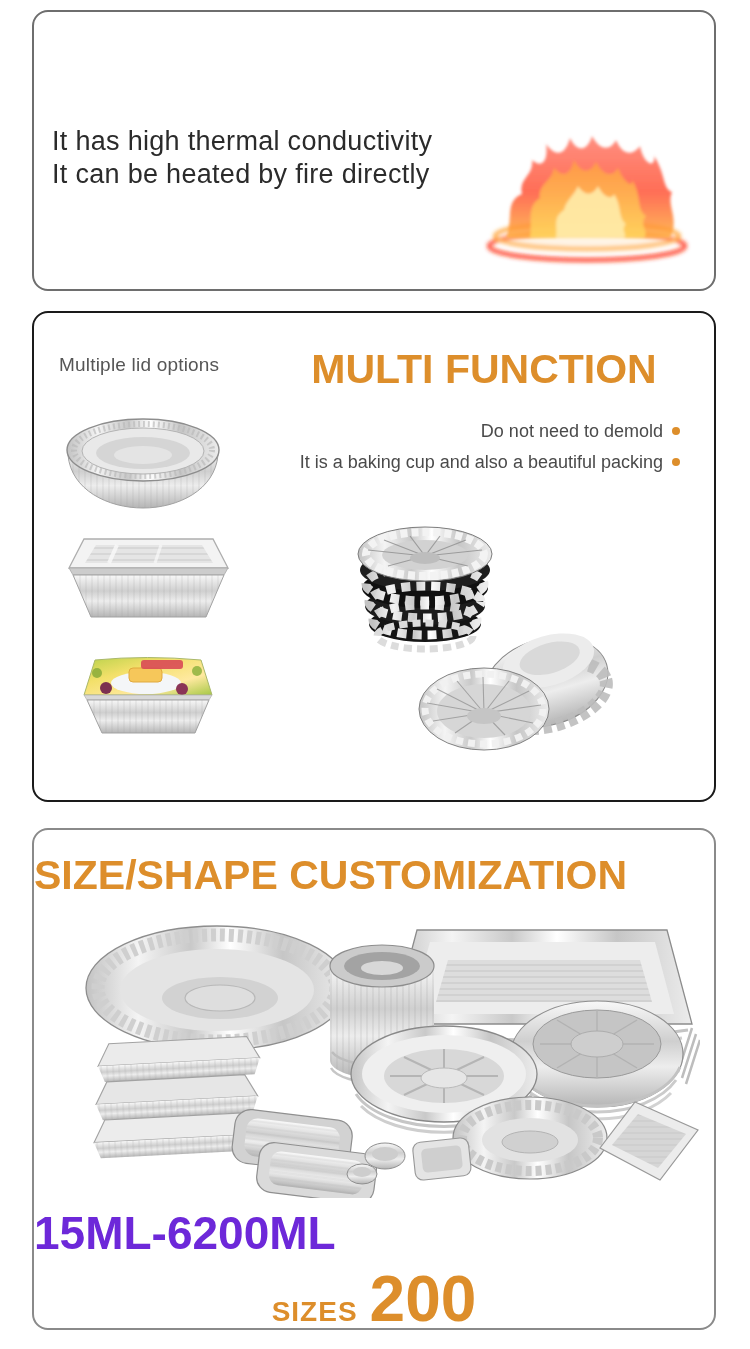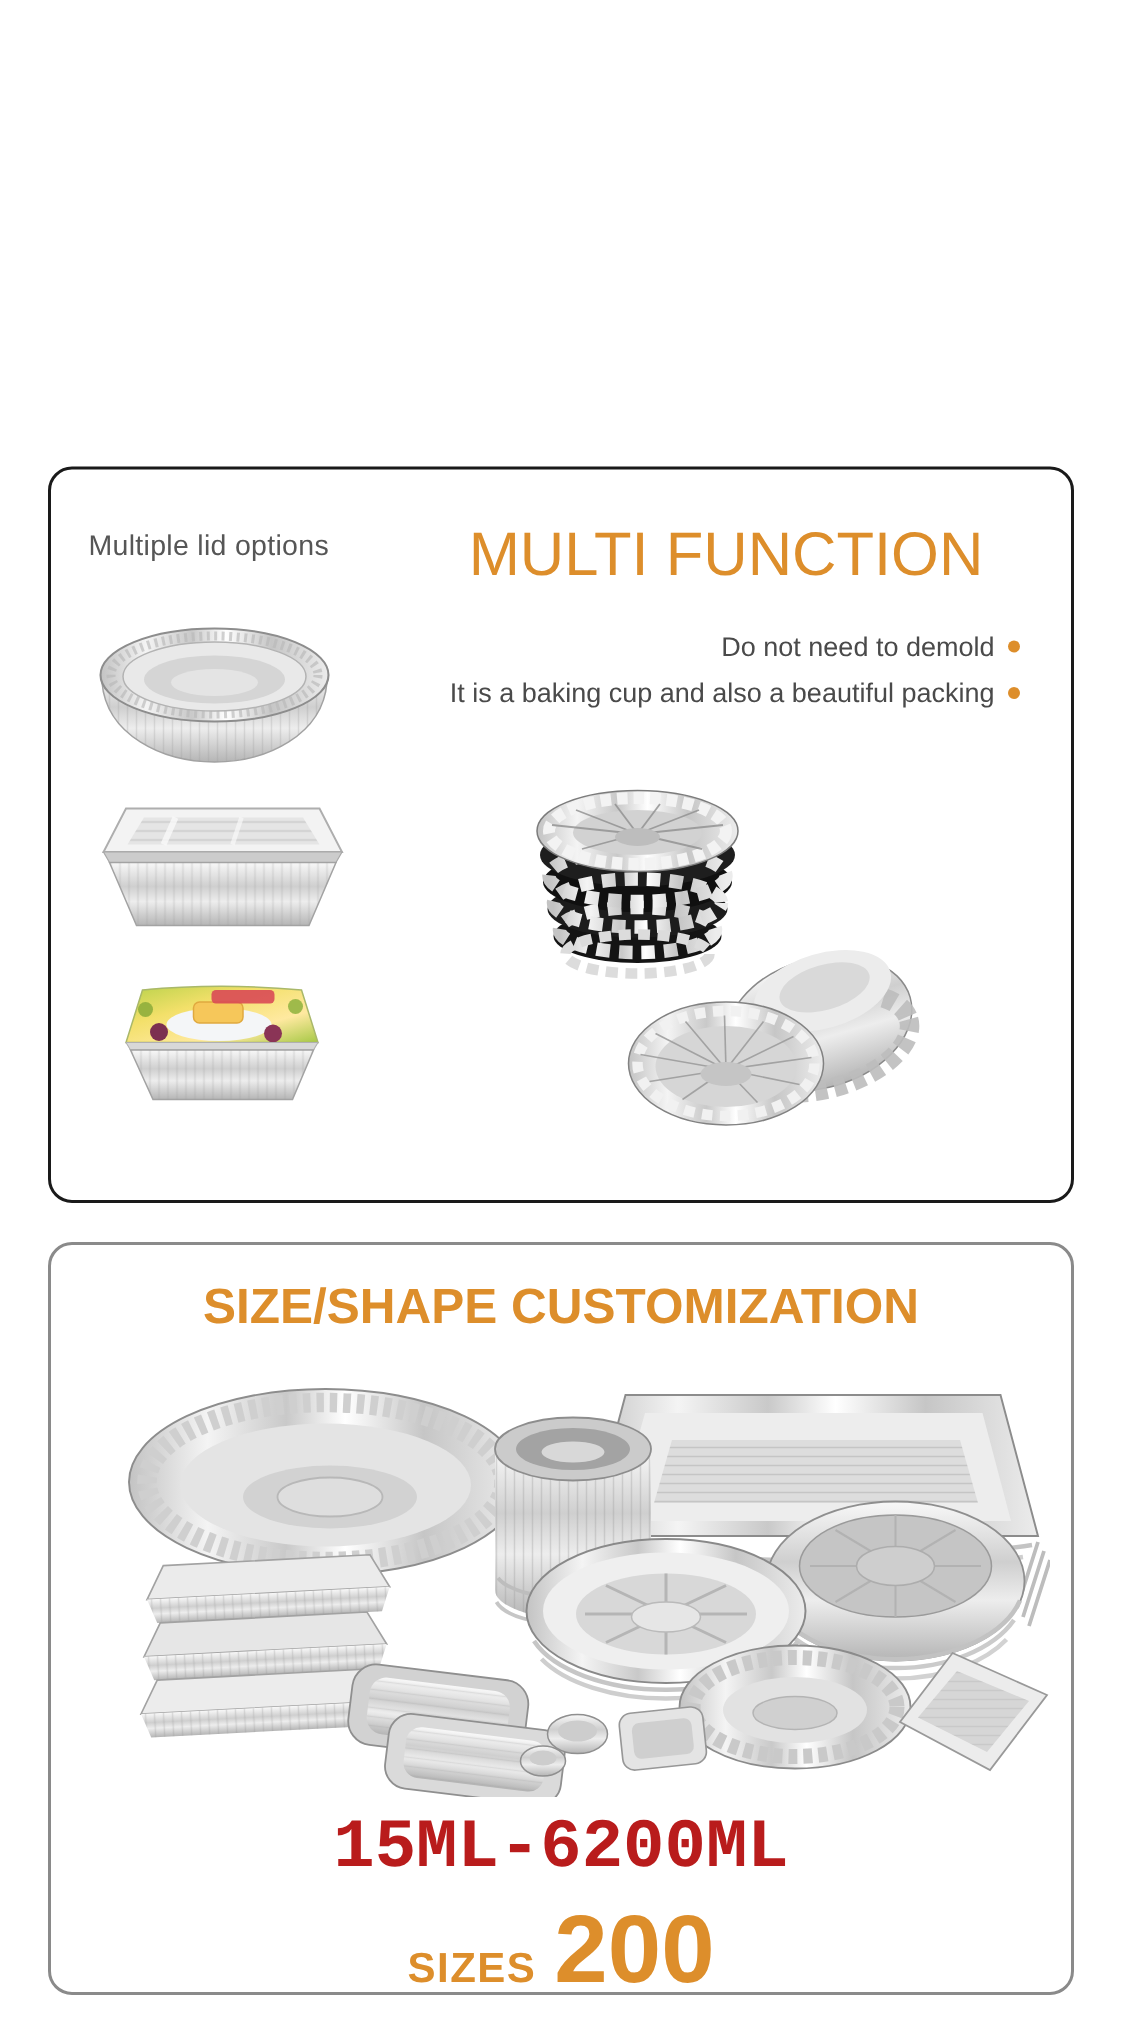--- a/index.html
+++ b/index.html
@@ -12,38 +12,38 @@
   .card-size    { top:828px; height:502px; border:2px solid #8a8a8a; }
 
   
   .thermal-text { position:absolute; left:18px; top:113px; font-size:27px; line-height:33px;
                   color:#2b2b2b; letter-spacing:0.3px; }
   .fire-wrap { position:absolute; left:438px; top:118px; width:232px; height:140px; }
 
   
   .lid-note { position:absolute; left:25px; top:41px; font-size:19px; color:#565656; letter-spacing:0.2px; }
   .multi-title { position:absolute; left:230px; top:33px; width:440px; text-align:center;
-                 font-size:41px; font-weight:400; color:#DD8E2B; letter-spacing:0px; }
+                 font-size:41px; font-weight:700; color:#DD8E2B; letter-spacing:0px; }
   .bullets { position:absolute; top:108px; right:34px; display:flex; flex-direction:column; gap:11px; }
   .bullet-row { display:flex; justify-content:flex-end; align-items:center; gap:9px;
                 font-size:18px; color:#4a4a4a; height:20px; }
   .bullet-dot { width:8px; height:8px; border-radius:50%; background:#DD8E2B; flex:0 0 auto; }
   .img-abs { position:absolute; }
   .img-round-pan   { left:30px;  top:98px;  width:158px; height:102px; }
   .img-rect-pan    { left:31px;  top:220px; width:167px; height:88px; }
   .img-printed-pan { left:45px;  top:342px; width:138px; height:82px; }
   .img-cup-stack   { left:316px; top:197px; width:150px; height:144px; }
   .img-cup-pair    { left:361px; top:306px; width:227px; height:139px; }
 
   
-  .size-title { position:absolute; left:0; top:22px; width:100%; text-align:center;
-                font-size:33px; font-weight:800; color:#DD8E2B; letter-spacing:0px; }
+  .size-title { position:absolute; left:0; top:22px; width:100%; text-align:left;
+                font-size:41px; font-weight:800; color:#DD8E2B; letter-spacing:0px; }
   .montage { position:absolute; left:18px; top:72px; width:648px; height:296px; }
-  .vol-range { position:absolute; left:0; top:376px; width:100%; text-align:center;
-               font-size:46px; font-weight:800; color:#b91c1c; letter-spacing:0px;font-family:Liberation Mono, monospace; }
+  .vol-range { position:absolute; left:0; top:376px; width:100%; text-align:left;
+               font-size:46px; font-weight:800; color:#6d28d9; letter-spacing:0px; }
   .over-line { position:absolute; left:0; top:432px; width:100%; display:flex;
                justify-content:center; align-items:baseline; gap:12px; color:#DD8E2B; }
   .over-sm  { font-size:28px; font-weight:800; letter-spacing:1px; }
   .over-big { font-size:64px; font-weight:800; letter-spacing:0px; }
 </style>
 </head>
 <body>
 
 <svg width="0" height="0" style="position:absolute" aria-hidden="true">
   <defs>
@@ -86,20 +86,42 @@
         <feGaussianBlur stdDeviation="1.4"></feGaussianBlur>
       </filter>
     <filter id="soft2" x="-50%" y="-50%" width="200%" height="200%">
         <feGaussianBlur stdDeviation="2.2"></feGaussianBlur>
       </filter>
   </defs>
 </svg>
 
 <div class="page">
 
+  <section class="card card-thermal">
+    <div class="thermal-text">
+      <div>It has high thermal conductivity</div>
+      <div>It can be heated by fire directly</div>
+    </div>
+    <svg class="fire-wrap" viewBox="0 0 232 140">
+      <g filter="url(#soft2)">
+        <ellipse cx="115" cy="116" rx="98" ry="14" fill="none" stroke="#ff2d12" stroke-width="4" opacity="0.9"></ellipse>
+        <ellipse cx="115" cy="106" rx="92" ry="13" fill="none" stroke="#ff9b22" stroke-width="3.5" opacity="0.95"></ellipse>
+        <ellipse cx="115" cy="110" rx="90" ry="12" fill="#ffd9a8" opacity="0.3"></ellipse>
+      </g>
+      <g filter="url(#soft1)">
+        <path d="M34,108 C42,88 32,72 50,64 C46,48 62,46 60,30 C72,40 76,28 74,14 C86,30 94,22 98,8
+                 C106,24 116,20 120,6 C130,24 140,18 144,10 C152,28 162,24 168,16 C172,36 184,38 182,26
+                 C194,44 190,58 200,62 C194,76 208,88 198,108 Z" fill="url(#flameOuter)" opacity="0.85"></path>
+        <path d="M58,108 C61,90 54,78 68,68 C66,54 80,52 82,38 C92,50 100,42 102,30 C110,46 120,42 124,32
+                 C132,48 142,46 146,38 C152,54 162,58 160,50 C170,66 164,80 174,86 C166,96 178,100 172,108 Z" fill="url(#flameInner)" opacity="0.9"></path>
+        <path d="M84,108 C86,96 80,88 92,80 C94,70 102,66 106,56 C114,68 122,64 126,56 C132,68 140,70 142,64
+                 C150,76 146,88 154,94 C148,100 156,104 152,108 Z" fill="#ffeaa8" opacity="0.92"></path>
+      </g>
+    </svg>
+  </section>
 
   <section class="card card-multi">
     <div class="lid-note">Multiple lid options</div>
     <h2 class="multi-title">MULTI FUNCTION</h2>
 
     <div class="bullets">
       <div class="bullet-row">
         <span>Do not need to demold</span>
         <span class="bullet-dot"></span>
       </div>

